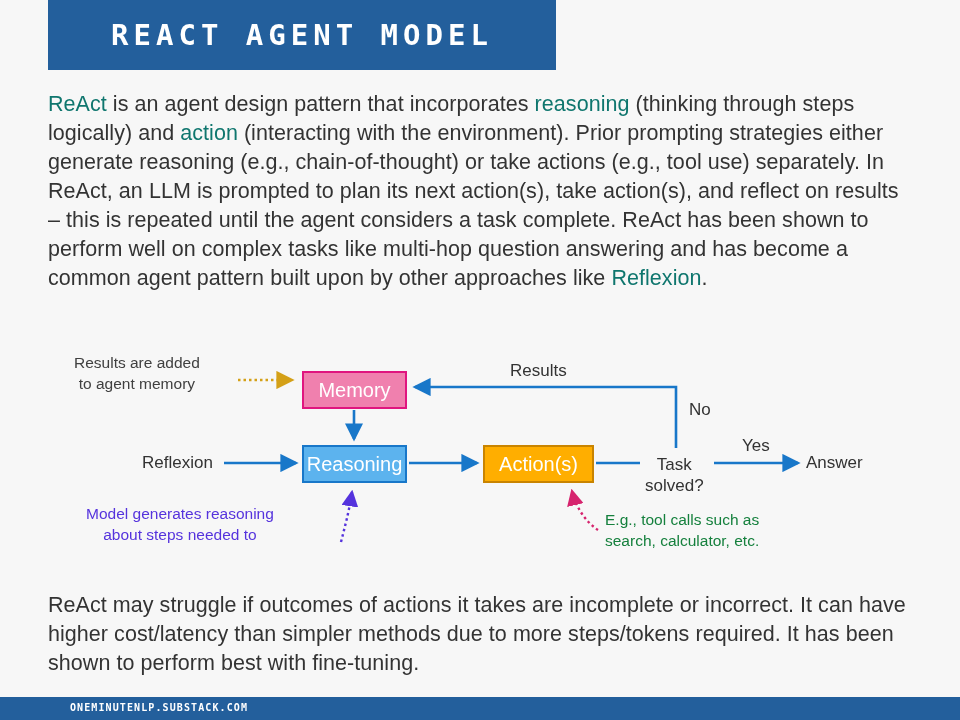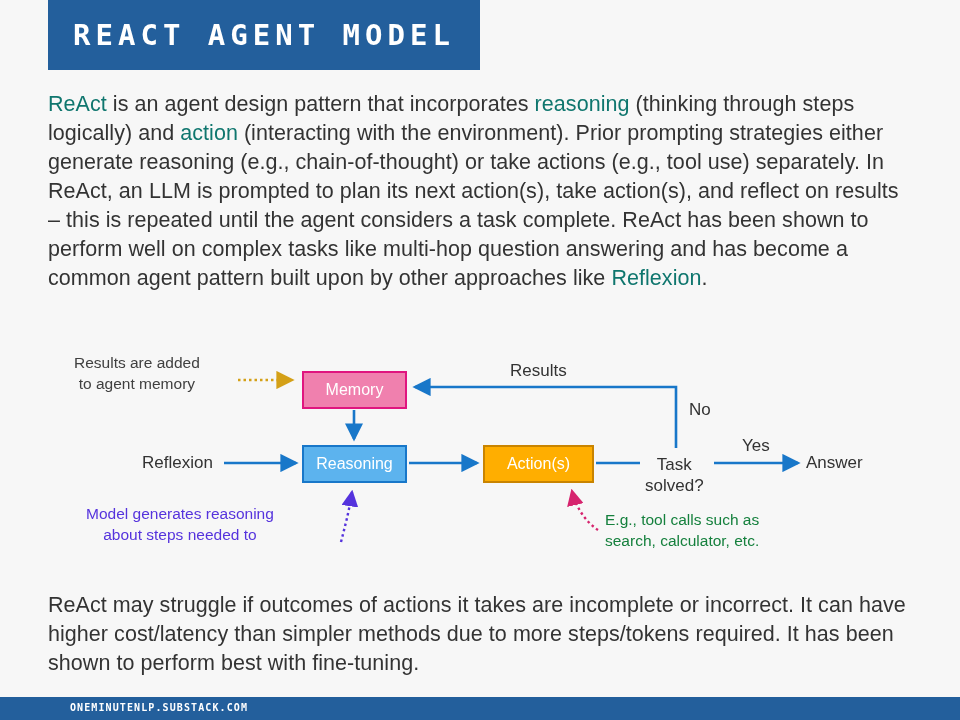--- a/index.html
+++ b/index.html
@@ -13,21 +13,21 @@
     font-family: "Liberation Sans", sans-serif;
     overflow: hidden;
     position: relative;
   }
 
   
   .title-banner {
     position: absolute;
     left: 48px;
     top: 0;
-    width: 432px;
+    width: 508px;
     height: 70px;
     background: #235F9C;
     display: flex;
     align-items: center;
     justify-content: center;
   }
   .title-text {
     color: #ffffff;
     font-family: "DejaVu Sans Mono", monospace;
     font-size: 29px;
@@ -62,21 +62,21 @@
     top: 350px;
     width: 960px;
     height: 230px;
   }
   .node {
     position: absolute;
     display: flex;
     align-items: center;
     justify-content: center;
     color: #ffffff;
-    font-size: 16px;
+    font-size: 20px;
     box-sizing: border-box;
   }
   .node-memory {
     left: 302px; top: 21px;
     width: 105px; height: 38px;
     background: #F080AE;
     border: 2.5px solid #E0157F;
   }
   .node-reasoning {
     left: 302px; top: 95px;

